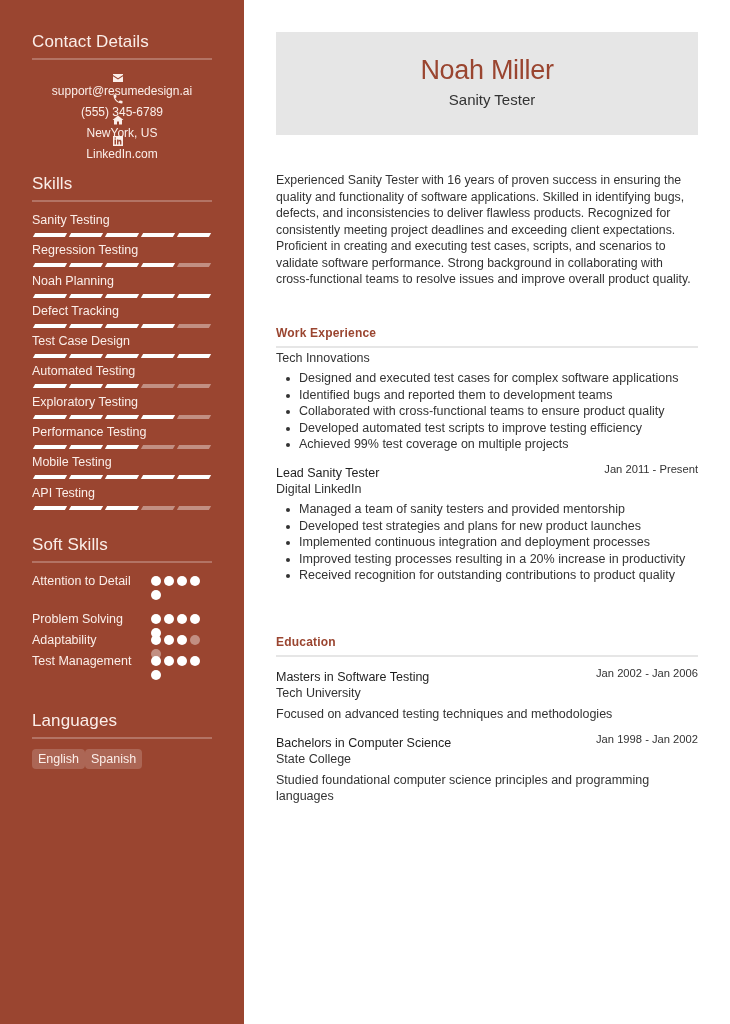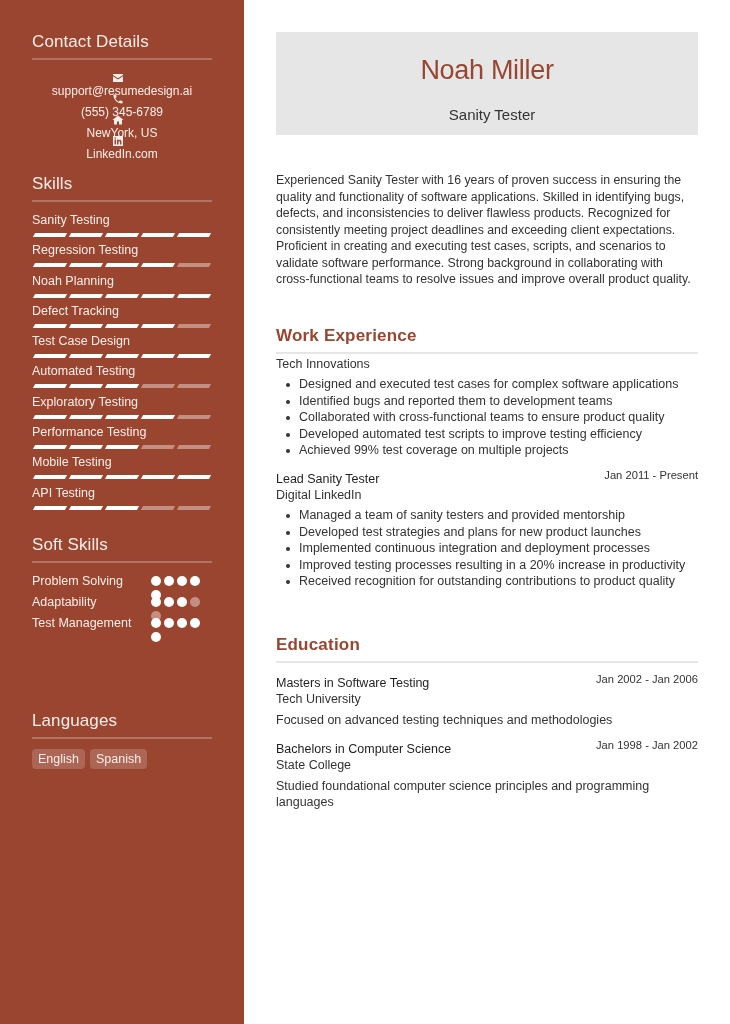--- a/index.html
+++ b/index.html
@@ -24,31 +24,31 @@
   .bars { display: flex; gap: 4.5px; margin-top: 5px; padding-left: 2px; }
   .bar { width: 31.5px; height: 4px; background: #ffffff; transform: skewX(-30deg); }
   .bar.off { background: rgba(255,255,255,0.4); }
 
   .soft-row { position: relative; font-size: 12.5px; color: #fbeee9; line-height: 17px; }
   .soft-name { width: 110px; }
   .dots { position: absolute; left: 119px; top: 3px; width: 52px; display: flex; flex-wrap: wrap; gap: 4px 3px; }
   .dot { width: 10px; height: 10px; border-radius: 50%; background: #ffffff; }
   .dot.off { background: rgba(255,255,255,0.4); }
 
-  .lang-tags { display: flex; gap: 5px; margin-top: 10px; }
+  .lang-tags { display: flex; margin-top: 10px; }
   .lang-tag { background: rgba(255,255,255,0.18); border-radius: 4px; padding: 3px 6px; font-size: 12.5px; color: #fbeee9; }
 
   .main { position: absolute; left: 276px; top: 0; width: 422px; color: #333333; }
   .header-box { position: absolute; left: 0; top: 32px; width: 422px; height: 103px; background: #e6e6e6; text-align: center; }
   .name { font-size: 27px; color: #9a4530; font-weight: normal; margin-top: 23px; letter-spacing: -0.3px; }
-  .role { font-size: 15px; color: #333333; margin-top: 20px; padding-left: 10px; }
+  .role { font-size: 15px; color: #333333; margin-top: 5px; padding-left: 10px; }
 
   .summary { position: absolute; top: 172px; left: 0; width: 422px; font-size: 12.3px; line-height: 16.5px; color: #333333; }
 
-  .sec-title { font-size: 17px; color: #9a4530; letter-spacing: 0.2px; }
+  .sec-title { font-size: 12px; color: #9a4530; letter-spacing: 0.2px; }
   .sec-rule { height: 2px; background: #e6e6e6; margin-top: 6px; }
 
   .entry-head { position: relative; margin-top: 10px; height: 16px; }
   .entry-title { font-size: 12.5px; color: #1f1f1f; font-weight: 500; }
   .entry-date { position: absolute; right: 0; top: 0; font-size: 11.2px; color: #333333; }
   .entry-org { font-size: 12.5px; color: #333333; margin-top: 3px; }
   .entry-list { list-style: none; margin-top: 5px; padding-left: 10px; }
   .entry-list li { font-size: 12.5px; line-height: 16.6px; color: #333333; position: relative; padding-left: 13px; }
   .entry-list li::before { content: ""; position: absolute; left: 0; top: 7px; width: 4px; height: 4px; border-radius: 50%; background: #333333; }
   .entry-desc { font-size: 12.5px; line-height: 16.5px; color: #333333; margin-top: 6px; }
@@ -201,20 +201,30 @@
             <span class="bar off"></span>
           </div>
         </div>
       </div>
   </section>
 
   <section class="sb-section" style="top:535px;">
     <h2 class="sb-title">Soft Skills</h2>
     <div class="sb-rule"></div>
     <div id="soft-list" style="margin-top:10px;">
+        <div class="soft-row" style="height: 38px;">
+          <div class="soft-name">Attention to Detail</div>
+          <div class="dots">
+            <span class="dot"></span>
+            <span class="dot"></span>
+            <span class="dot"></span>
+            <span class="dot"></span>
+            <span class="dot"></span>
+          </div>
+        </div>
         <div class="soft-row" style="height: 21px;">
           <div class="soft-name">Problem Solving</div>
           <div class="dots">
             <span class="dot"></span>
             <span class="dot"></span>
             <span class="dot"></span>
             <span class="dot"></span>
             <span class="dot"></span>
           </div>
         </div>

